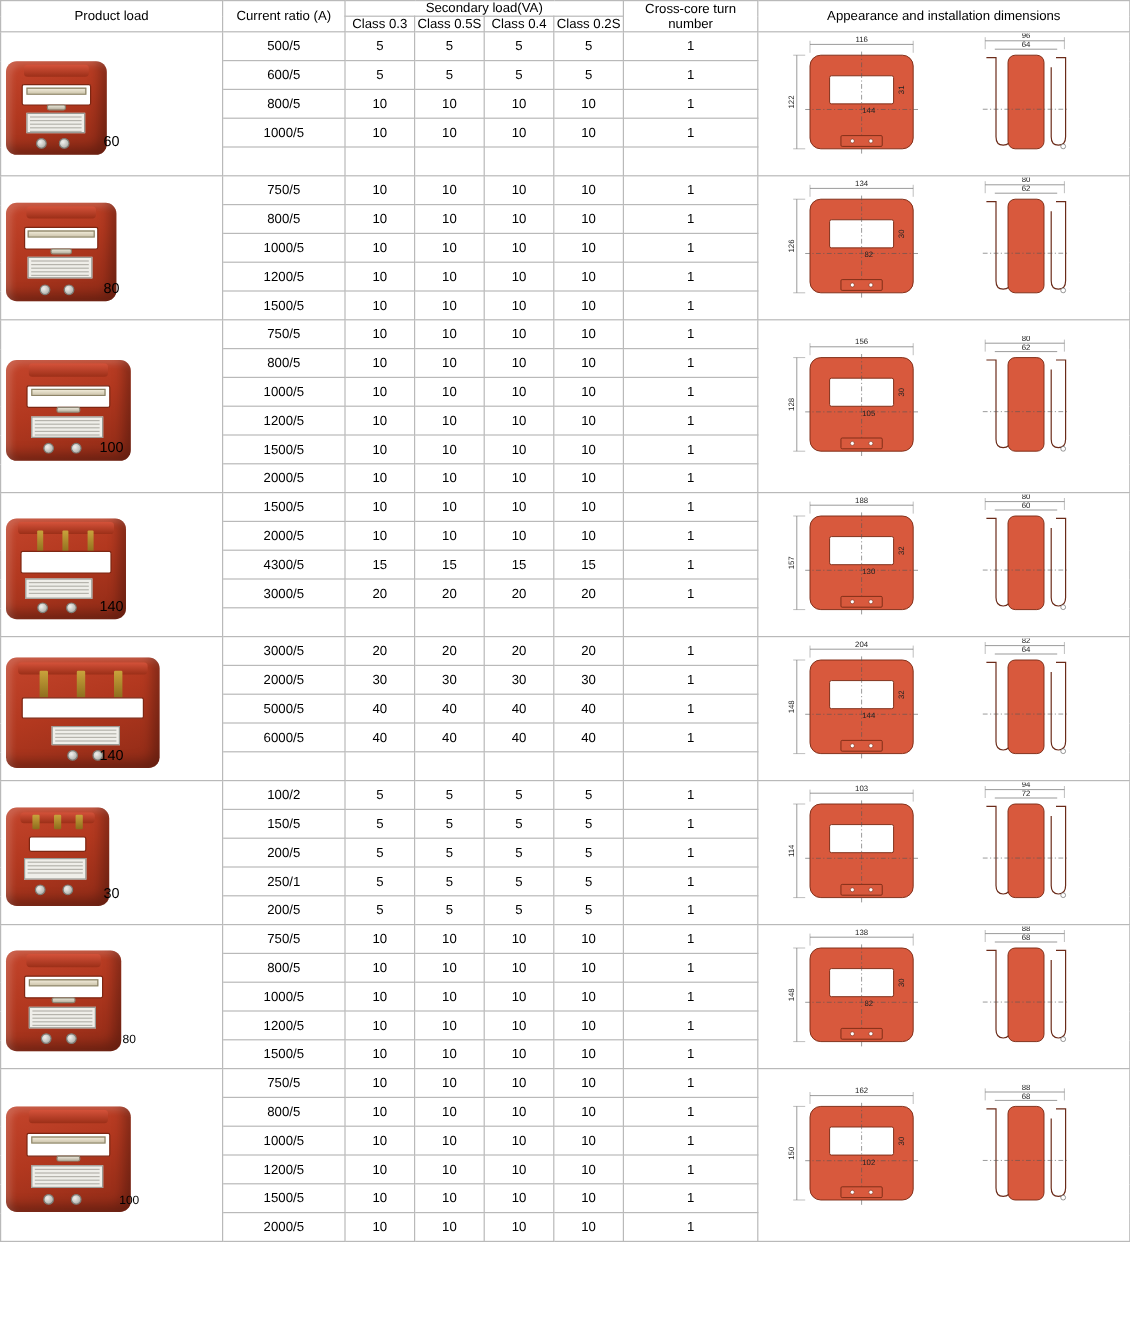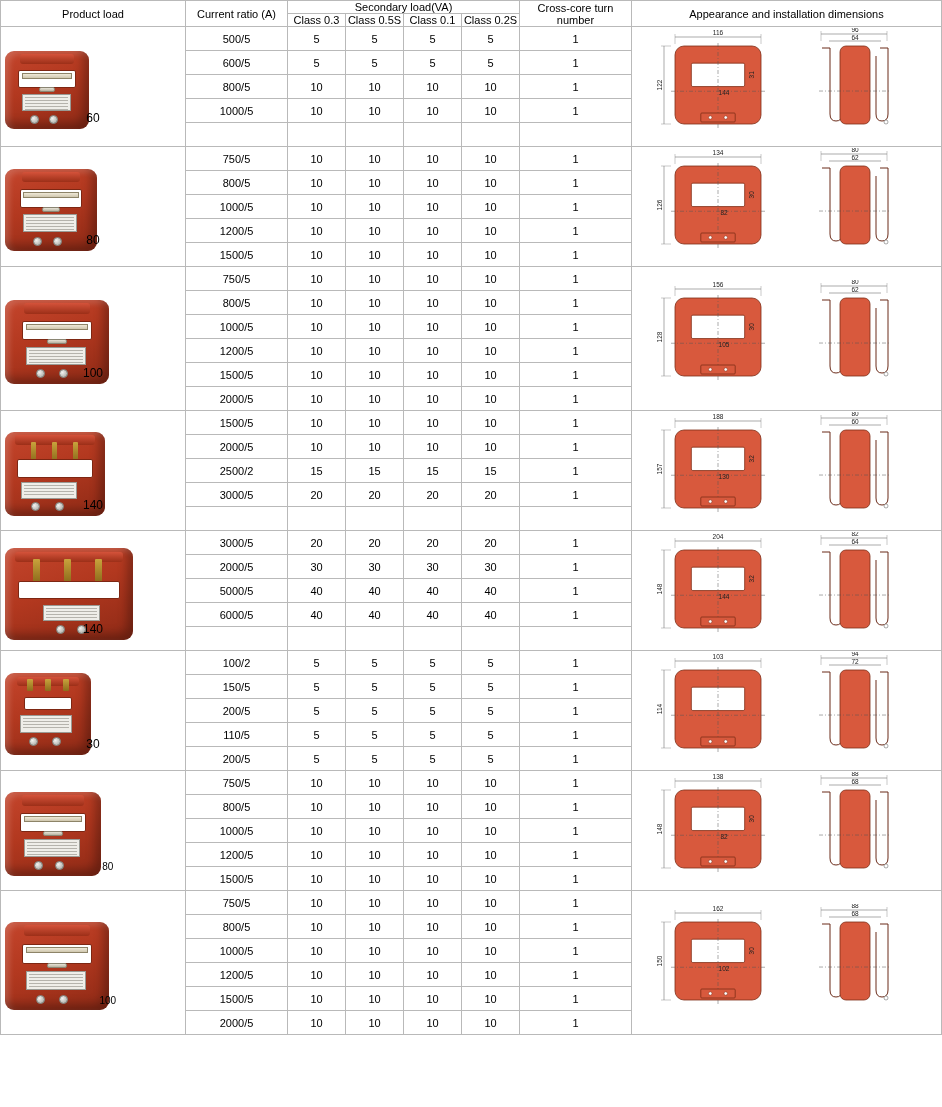--- a/index.html
+++ b/index.html
@@ -145,21 +145,21 @@
     <tr>
       <th class="hdr-prod" rowspan="2">Product load</th>
       <th class="hdr" rowspan="2">Current ratio (A)</th>
       <th class="hdr" colspan="4">Secondary load(VA)</th>
       <th class="hdr" rowspan="2">Cross-core turn number</th>
       <th class="hdr" rowspan="2">Appearance and installation dimensions</th>
     </tr>
     <tr>
       <th class="sub">Class 0.3</th>
       <th class="sub">Class 0.5S</th>
-      <th class="sub">Class 0.1</th>
+      <th class="sub">Class 0.4</th>
       <th class="sub">Class 0.2S</th>
     </tr>
   </thead>
   <tbody id="tbody">
       <tr>
         <td class="prod-cell" rowspan="5">
         <div class="prod-wrap">
             <div class="ct" style="width:84px;height:78px;">
       <div class="body"></div>
       <div class="top-bar" style="left:15.12px;top:3.12px;width:53.76px;height:10.14px;"></div>
@@ -527,21 +527,21 @@
       </tr>
       <tr>
         <td class="ratio">2000/5</td>
         <td class="val">10</td>
         <td class="val">10</td>
         <td class="val">10</td>
         <td class="val">10</td>
         <td class="turn">1</td>
       </tr>
       <tr>
-        <td class="ratio">2500/2</td>
+        <td class="ratio">4300/5</td>
         <td class="val">15</td>
         <td class="val">15</td>
         <td class="val">15</td>
         <td class="val">15</td>
         <td class="turn">1</td>
       </tr>
       <tr>
         <td class="ratio">3000/5</td>
         <td class="val">20</td>
         <td class="val">20</td>
@@ -729,21 +729,21 @@
       </tr>
       <tr>
         <td class="ratio">200/5</td>
         <td class="val">5</td>
         <td class="val">5</td>
         <td class="val">5</td>
         <td class="val">5</td>
         <td class="turn">1</td>
       </tr>
       <tr>
-        <td class="ratio">110/5</td>
+        <td class="ratio">250/1</td>
         <td class="val">5</td>
         <td class="val">5</td>
         <td class="val">5</td>
         <td class="val">5</td>
         <td class="turn">1</td>
       </tr>
       <tr>
         <td class="ratio">200/5</td>
         <td class="val">5</td>
         <td class="val">5</td>

